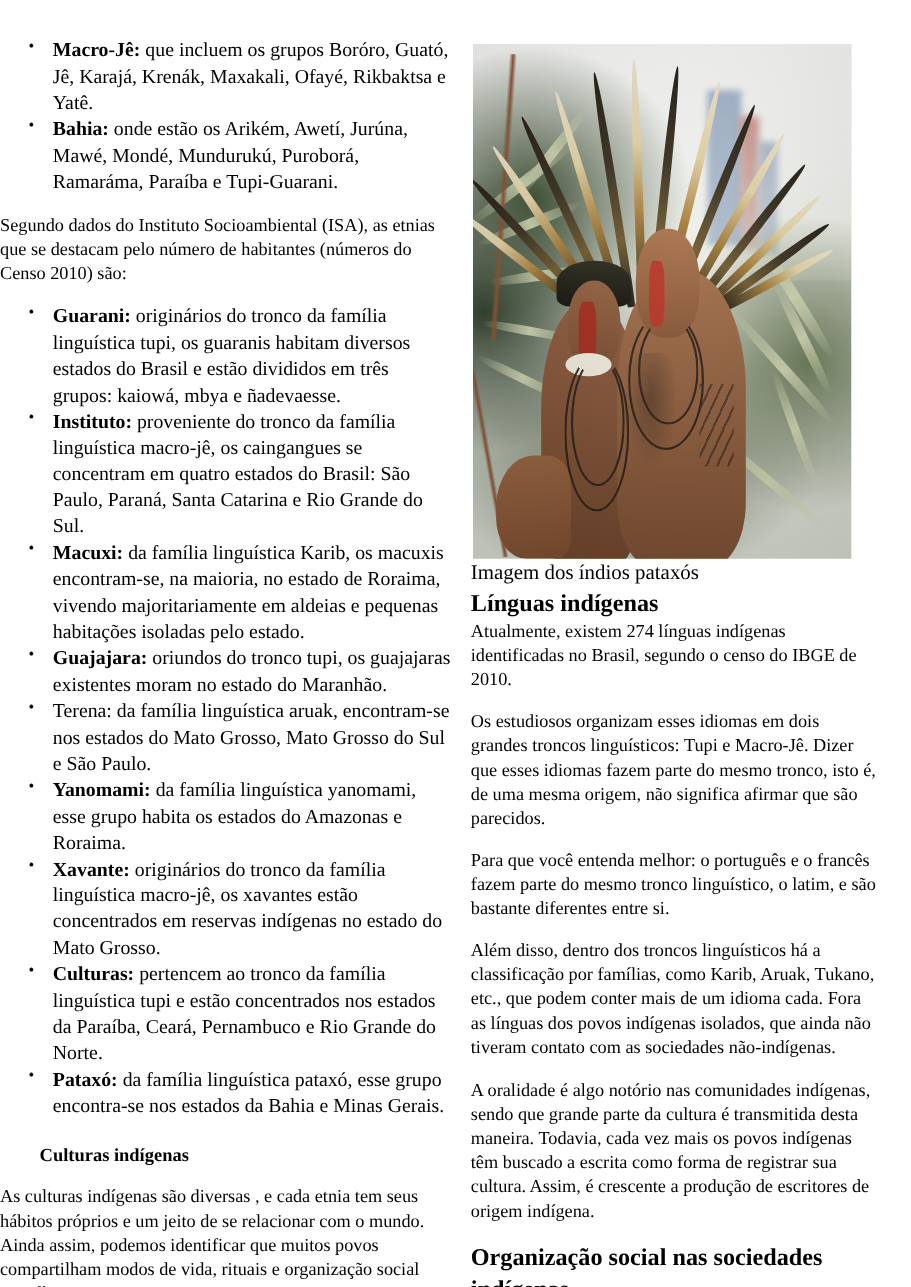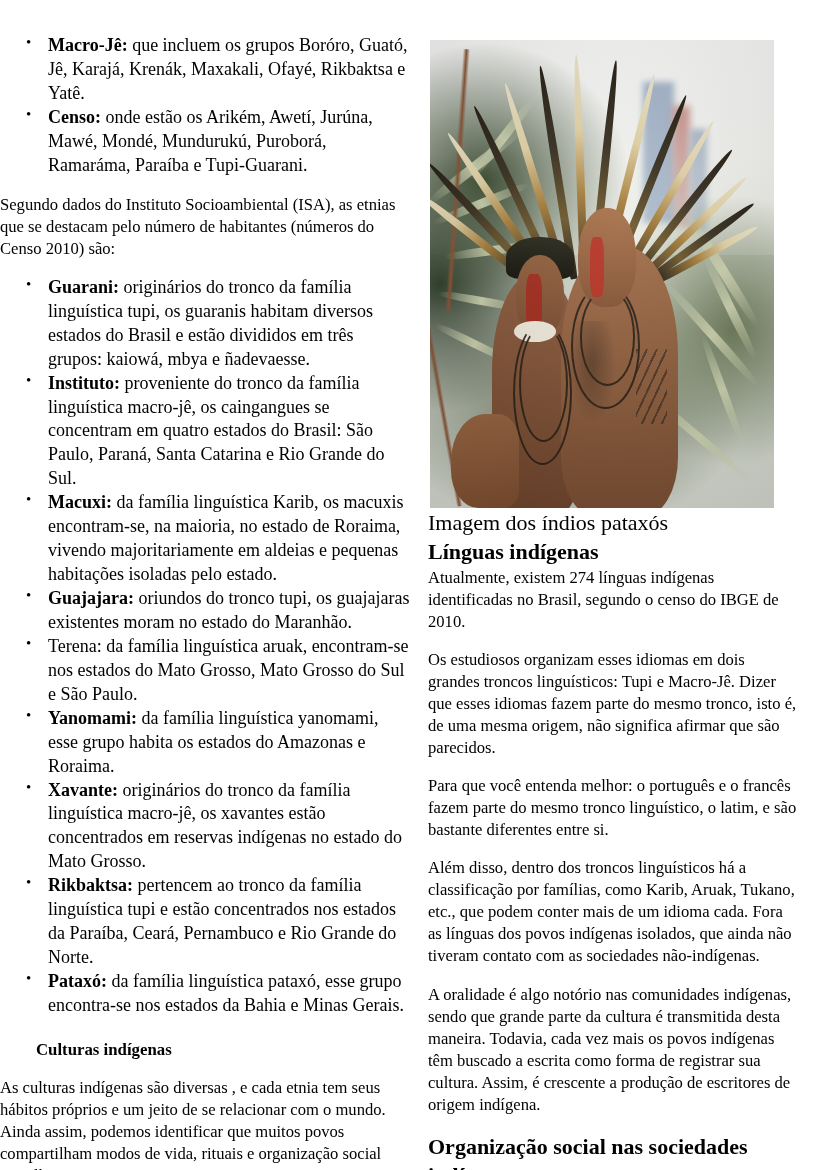--- a/index.html
+++ b/index.html
@@ -225,39 +225,39 @@
     background: linear-gradient(160deg, #9a6643, #7d4e30);
     border-radius: 50% 30% 20% 40%;
   }
   .glare {
     position: absolute;
     inset: 0;
     background: radial-gradient(ellipse 80% 70% at 55% 40%, rgba(255,255,255,0.06), rgba(0,0,0,0.12) 100%);
   }
 
   .caption {
-    font-size: 22px;
+    font-size: 19px;
     line-height: 1.33;
     margin: 0;
     padding: 0;
   }
 </style>
 </head>
 <body>
 
 <div class="page">
 
   <div class="col-left">
 
     <ul class="bullets">
       <li>
         <span class="term">Macro-Jê:</span><span> que incluem os grupos Boróro, Guató, Jê, Karajá, Krenák, Maxakali, Ofayé, Rikbaktsa e Yatê.</span>
       </li>
       <li>
-        <span class="term">Censo:</span><span> onde estão os Arikém, Awetí, Jurúna, Mawé, Mondé, Mundurukú, Puroborá, Ramaráma, Paraíba e Tupi-Guarani.</span>
+        <span class="term">Bahia:</span><span> onde estão os Arikém, Awetí, Jurúna, Mawé, Mondé, Mundurukú, Puroborá, Ramaráma, Paraíba e Tupi-Guarani.</span>
       </li>
     </ul>
 
     <div class="gap-md"></div>
 
     <p class="body p-left">Segundo dados do Instituto Socioambiental (ISA), as etnias que se destacam pelo número de habitantes (números do Censo 2010) são:</p>
 
     <div class="gap-md"></div>
 
     <ul class="bullets">
@@ -276,21 +276,21 @@
       <li>
         <span class="term-plain">Terena:</span><span> da família linguística aruak, encontram-se nos estados do Mato Grosso, Mato Grosso do Sul e São Paulo.</span>
       </li>
       <li>
         <span class="term">Yanomami:</span><span> da família linguística yanomami, esse grupo habita os estados do Amazonas e Roraima.</span>
       </li>
       <li>
         <span class="term">Xavante:</span><span> originários do tronco da família linguística macro-jê, os xavantes estão concentrados em reservas indígenas no estado do Mato Grosso.</span>
       </li>
       <li>
-        <span class="term">Rikbaktsa:</span><span> pertencem ao tronco da família linguística tupi e estão concentrados nos estados da Paraíba, Ceará, Pernambuco e Rio Grande do Norte.</span>
+        <span class="term">Culturas:</span><span> pertencem ao tronco da família linguística tupi e estão concentrados nos estados da Paraíba, Ceará, Pernambuco e Rio Grande do Norte.</span>
       </li>
       <li>
         <span class="term">Pataxó:</span><span> da família linguística pataxó, esse grupo encontra-se nos estados da Bahia e Minas Gerais.</span>
       </li>
     </ul>
 
     <div class="gap-lg"></div>
 
     <h3 class="heading">Culturas indígenas</h3>
 

